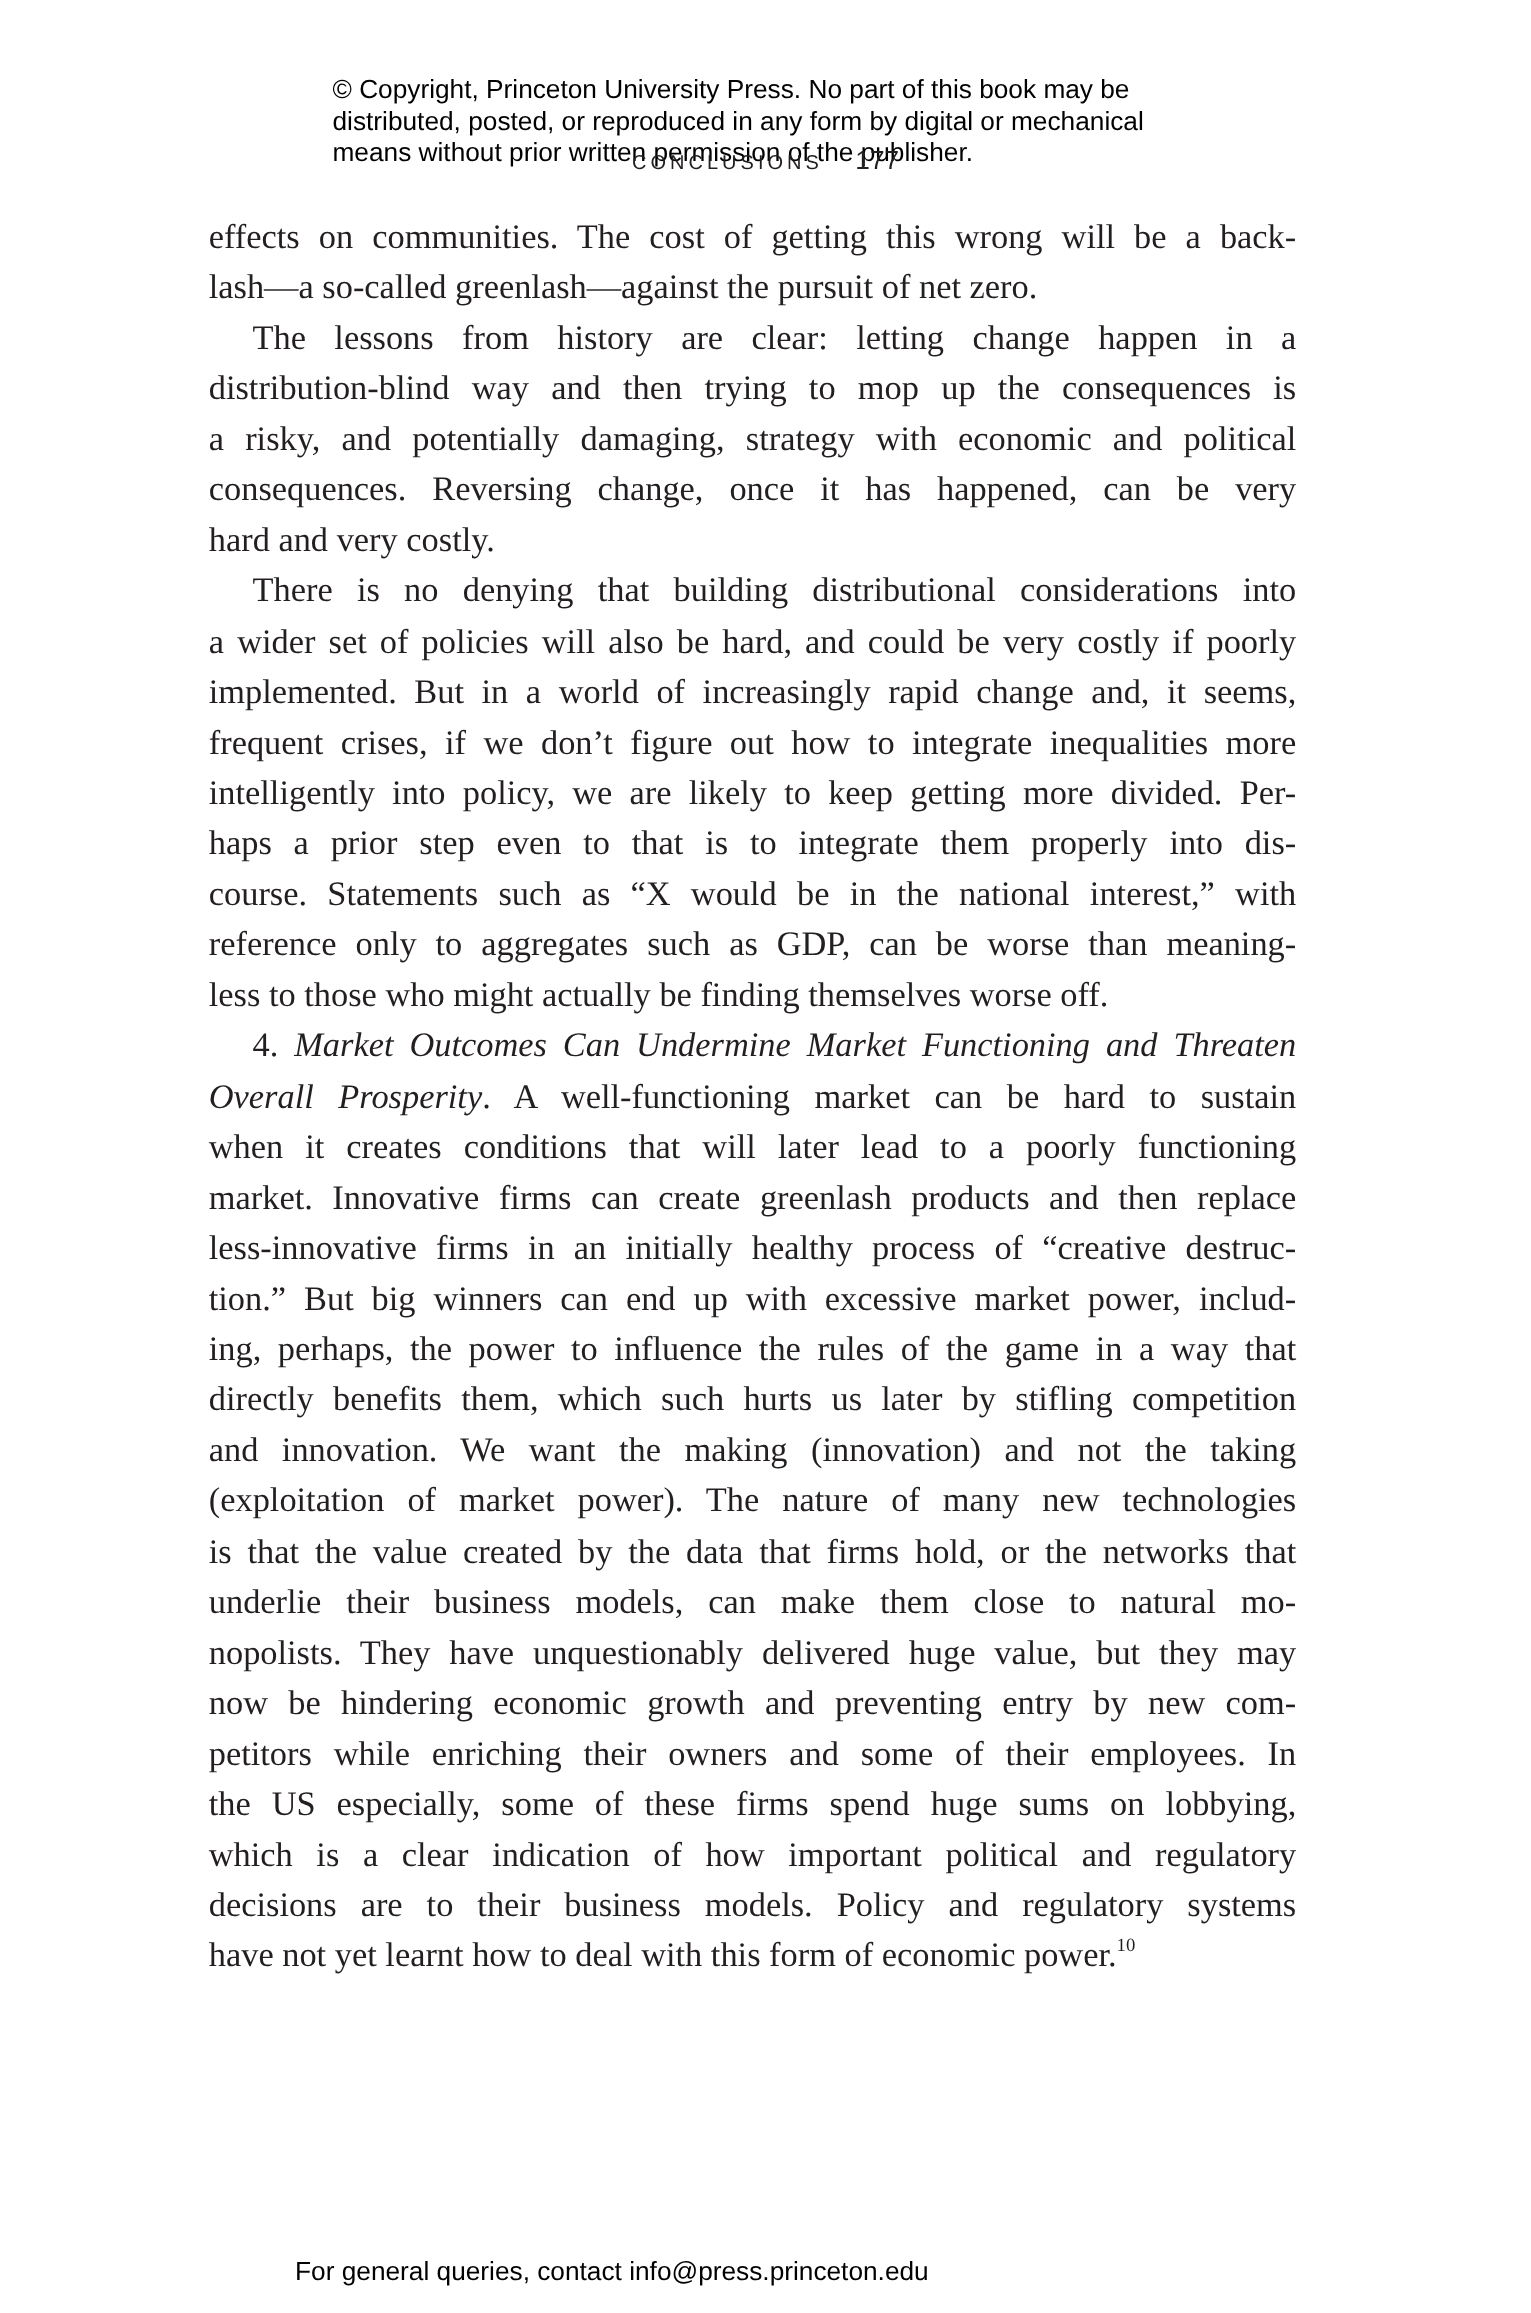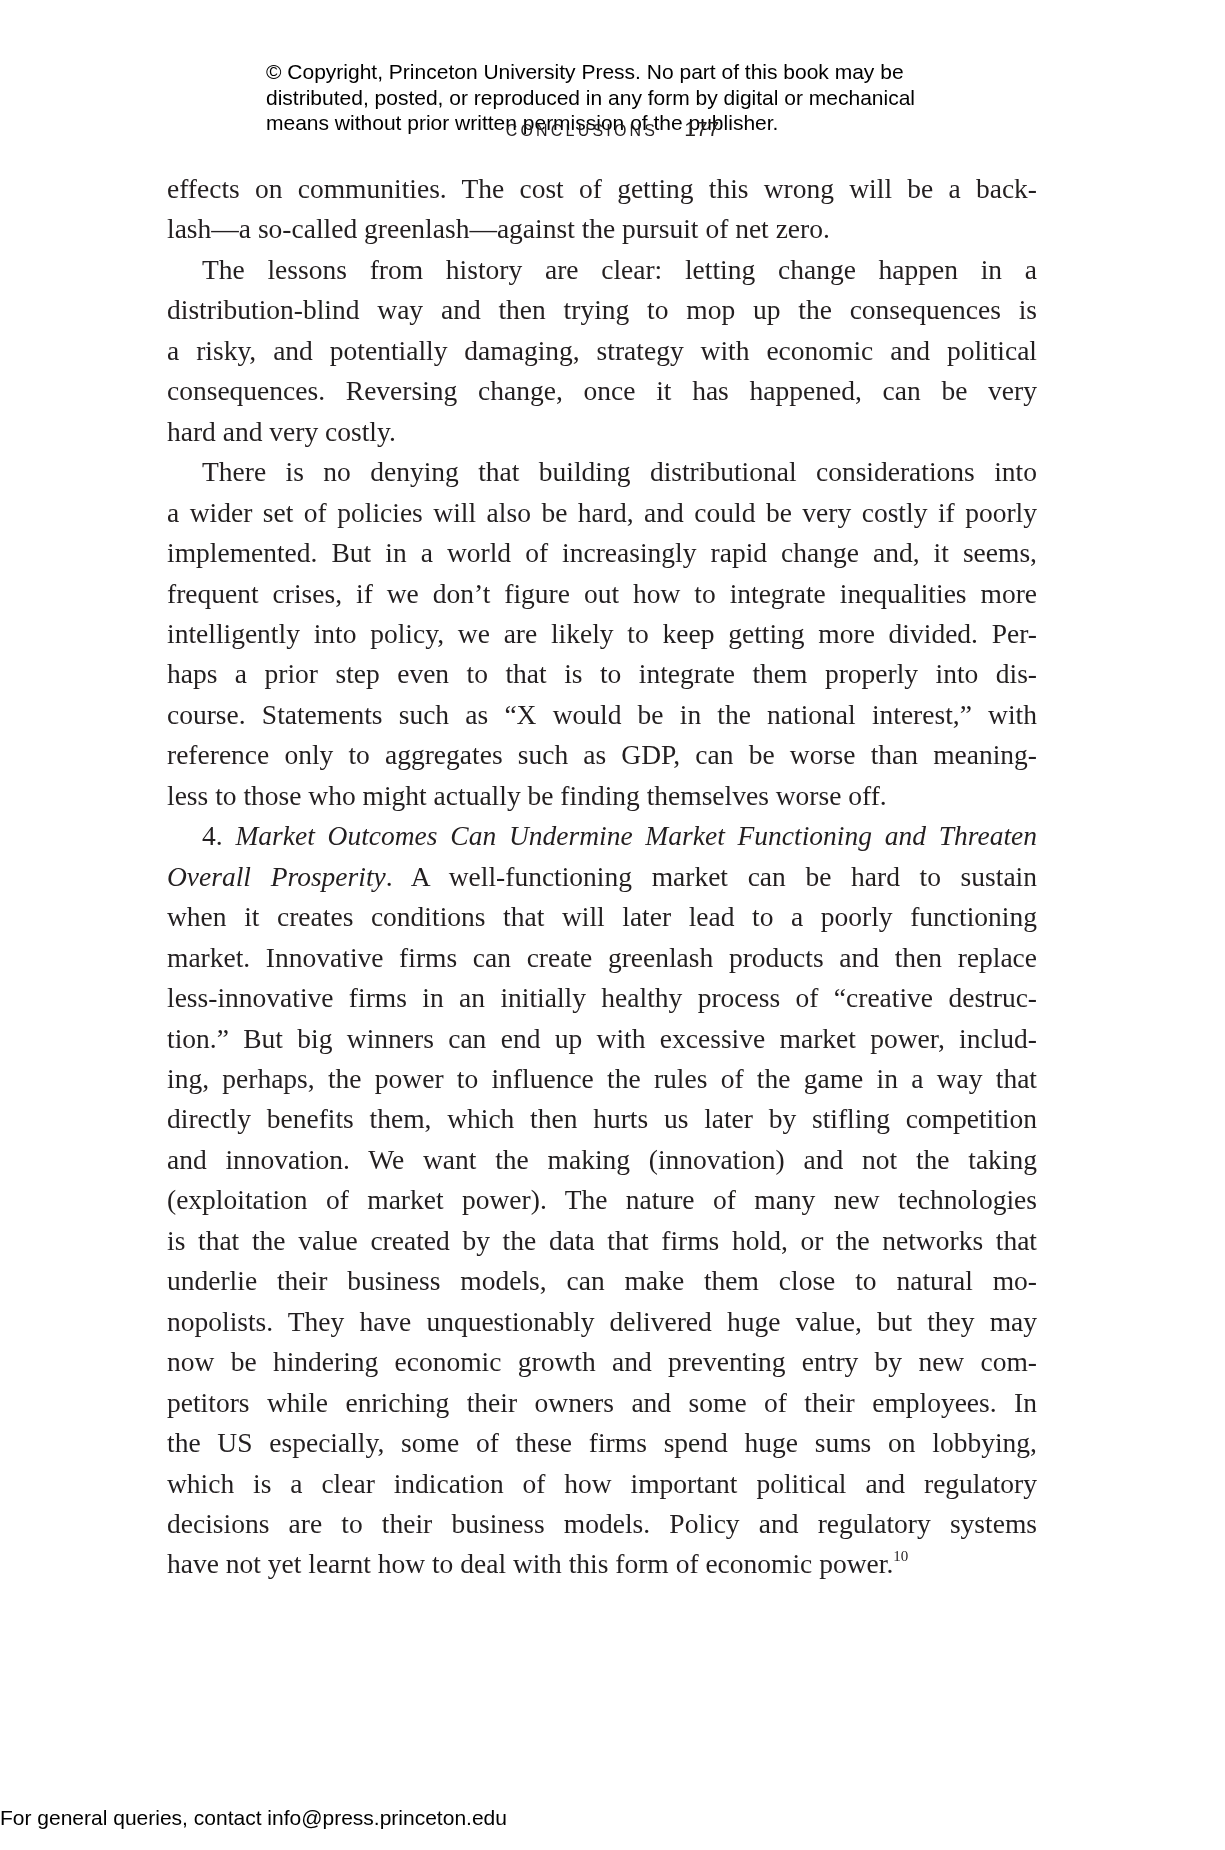--- a/index.html
+++ b/index.html
@@ -21,21 +21,21 @@
     position: absolute; left: 167px; top: 169px; width: 870px;
     font-family: "Liberation Serif", serif; font-size: 27.5px; line-height: 40.46px;
     color: #231f20;
   }
   .line { display: block; white-space: nowrap; text-align: justify; text-align-last: justify; height: 40.46px; overflow: visible; }
   .line.last { text-align-last: left; }
   .line.indent { padding-left: 35px; }
   .line i { font-style: italic; }
   sup { font-size: 15px; line-height: 0; vertical-align: 12px; }
   .footer {
-    position: absolute; left: 0; width: 979px; top: 1806px; text-align: left;
+    position: absolute; left: 0; width: 979px; top: 1806px; text-align: center;
     font-family: "Liberation Sans", sans-serif; font-size: 21px; color: #000;
   }
 </style>
 </head>
 <body>
 
 <div class="notice">
   <div>© Copyright, Princeton University Press. No part of this book may be</div>
   <div>distributed, posted, or reproduced in any form by digital or mechanical</div>
   <div>means without prior written permission of the publisher.</div>
@@ -69,21 +69,21 @@
     <span class="line last">less to those who might actually be finding themselves worse off.</span>
   </div>
   <div>
     <span class="line indent"><span>4.</span> <i>Market Outcomes Can Undermine Market Functioning and Threaten</i></span>
     <span class="line"><i>Overall Prosperity</i><span>. A well-functioning market can be hard to sustain</span></span>
     <span class="line">when it creates conditions that will later lead to a poorly functioning</span>
     <span class="line">market. Innovative firms can create greenlash products and then replace</span>
     <span class="line">less-innovative firms in an initially healthy process of “creative destruc-</span>
     <span class="line">tion.” But big winners can end up with excessive market power, includ-</span>
     <span class="line">ing, perhaps, the power to influence the rules of the game in a way that</span>
-    <span class="line">directly benefits them, which then hurts us later by stifling competition</span>
+    <span class="line">directly benefits them, which such hurts us later by stifling competition</span>
     <span class="line">and innovation. We want the making (innovation) and not the taking</span>
     <span class="line">(exploitation of market power). The nature of many new technologies</span>
     <span class="line">is that the value created by the data that firms hold, or the networks that</span>
     <span class="line">underlie their business models, can make them close to natural mo-</span>
     <span class="line">nopolists. They have unquestionably delivered huge value, but they may</span>
     <span class="line">now be hindering economic growth and preventing entry by new com-</span>
     <span class="line">petitors while enriching their owners and some of their employees. In</span>
     <span class="line">the US especially, some of these firms spend huge sums on lobbying,</span>
     <span class="line">which is a clear indication of how important political and regulatory</span>
     <span class="line">decisions are to their business models. Policy and regulatory systems</span>

